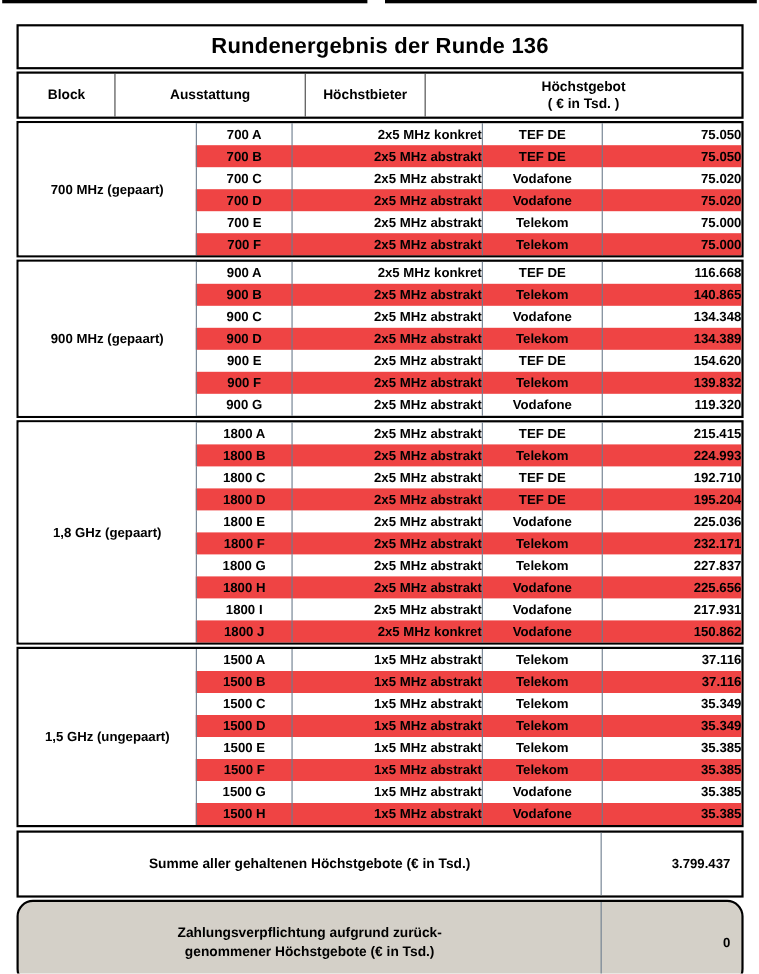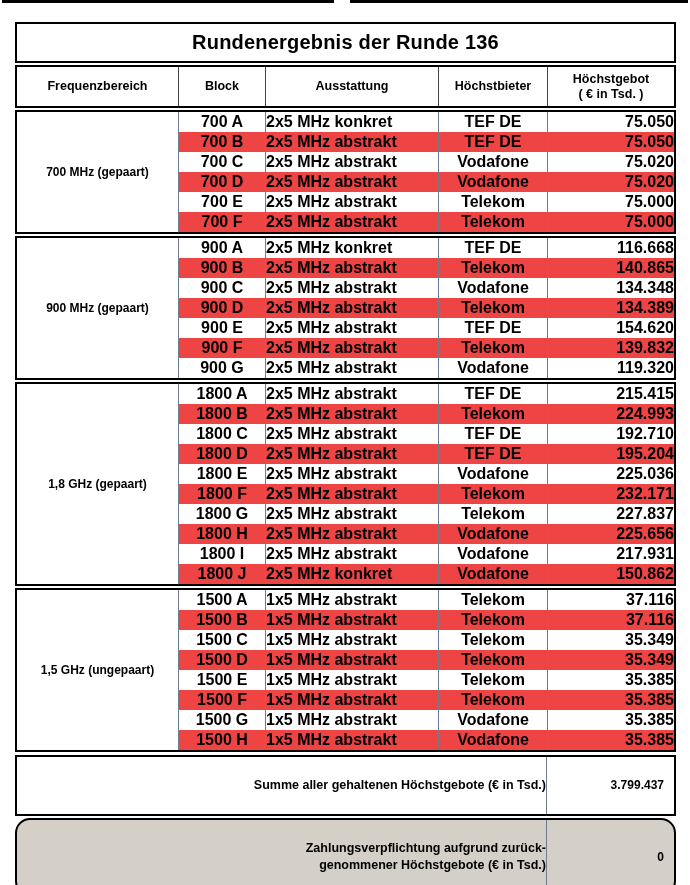--- a/index.html
+++ b/index.html
@@ -41,33 +41,33 @@
   .hc4 { flex: 1; }
 
   
   .section-box { display: flex; }
   .freq-cell {
     width: 161px; box-sizing: border-box;
     display: flex; align-items: center; justify-content: center;
     font-size: 12px; text-align: center; background: #fff;
   }
   .rows { flex: 1; display: flex; flex-direction: column; }
-  .row { display: flex; height: 20px; line-height: 20px; font-size: 16px; }
+  .row { display: flex; height: 20px; line-height: 20px; font-size: 12px; }
   .row.striped { background: #ef4444; }
   .cell { box-sizing: border-box; border-left: 1px solid #6D7D8D; white-space: nowrap; overflow: hidden; }
   .cell.c1 { width: 87px;  text-align: center; }
-  .cell.c2 { width: 173px; text-align: left; }
+  .cell.c2 { width: 173px; text-align: right; }
   .cell.c3 { width: 109px; text-align: center; }
   .cell.c4 { flex: 1; text-align: right; padding-right: 0; }
 
   
   .sum-box { display: flex; align-items: stretch; min-height: 30px; }
   .sum-box.shaded { background: #D4D0C8; border-radius: 15px; }
   .sum-label {
-    flex: 1; display: flex; flex-direction: column; align-items: flex-end; justify-content: center;
+    flex: 1; display: flex; flex-direction: column; align-items: center; justify-content: center;
     font-size: 12.5px; text-align: center; line-height: 1.35; padding: 20px 0;
   }
   .sum-value {
     width: 128px; box-sizing: border-box; border-left: 1px solid #6D7D8D;
     display: flex; align-items: center; justify-content: flex-end;
     font-size: 12px; padding-right: 10px;
   }
   .gap-3 { height: 1px; }
 </style>
 </head>
@@ -75,23 +75,20 @@
 
 <div class="sheet">
   <div class="topline" style="left:2px;width:332px"></div>
   <div class="topline" style="left:350px;width:338px"></div>
 
   <div class="box title-box">
     <div class="title-text">Rundenergebnis der Runde 136</div>
   </div>
 
   <div class="box header-box" id="header-row">
-      <div class="h-cell hc0">
-        <div>Frequenzbereich</div>
-      </div>
       <div class="h-cell hc1">
         <div>Block</div>
       </div>
       <div class="h-cell hc2">
         <div>Ausstattung</div>
       </div>
       <div class="h-cell hc3">
         <div>Höchstbieter</div>
       </div>
       <div class="h-cell hc4">

